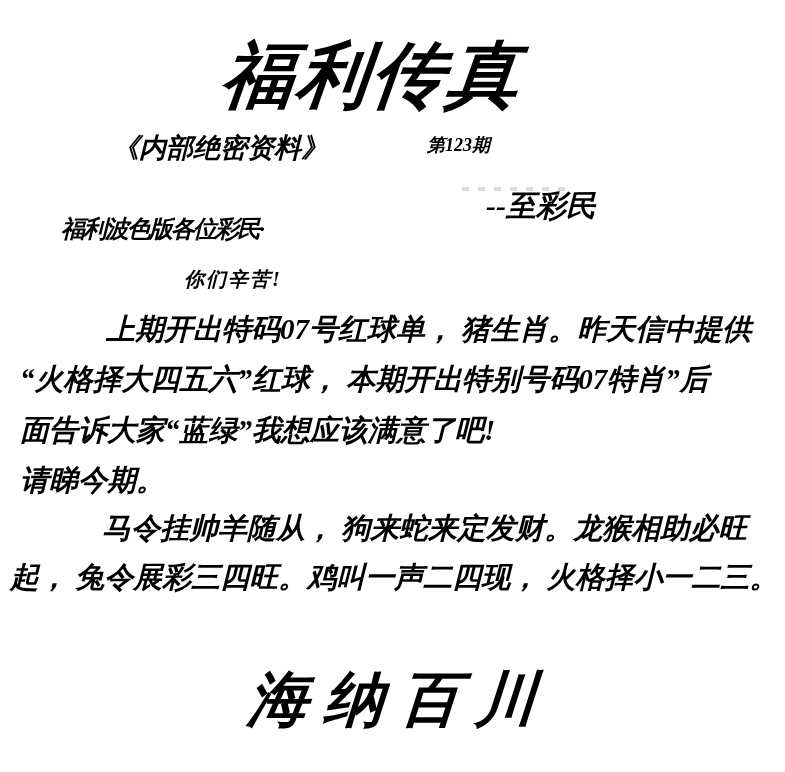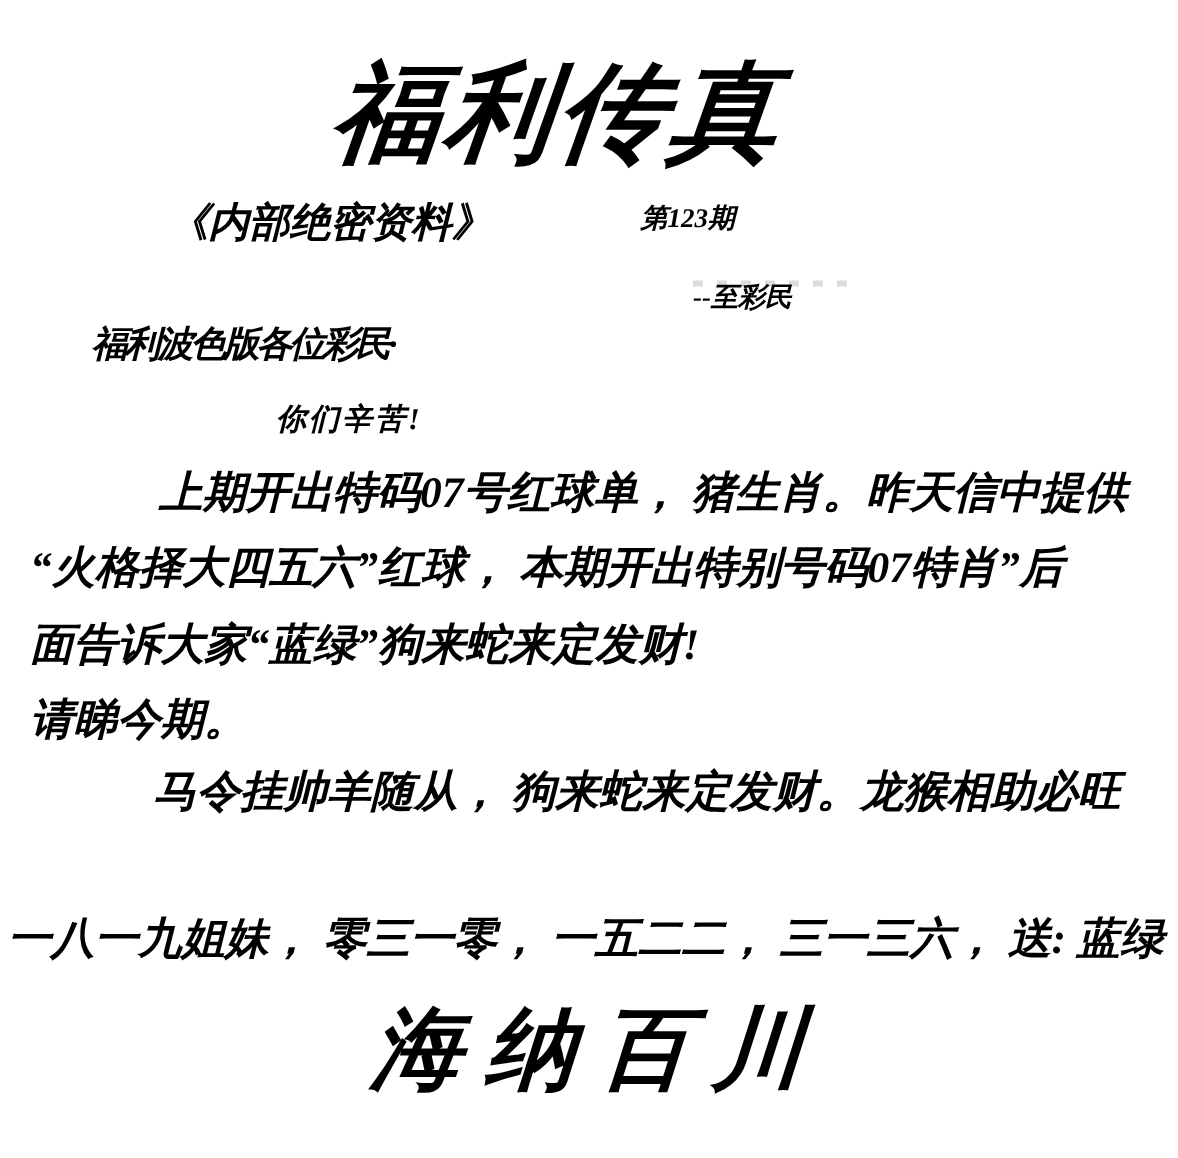--- a/index.html
+++ b/index.html
@@ -27,21 +27,21 @@
   }
   .meta-source { left: 112px; top: 130px; font-size: 27px; letter-spacing: 0px; }
   .meta-issue  { left: 427px; top: 133px; font-size: 18px; }
   .smudge {
     position: absolute;
     left: 462px; top: 187px;
     width: 104px; height: 4px;
     background: repeating-linear-gradient(90deg, #c9c9c9 0 7px, transparent 7px 16px);
     opacity: 0.65;
   }
-  .meta-dedication { left: 462px; top: 186px; font-size: 18px; text-align: right; }
+  .meta-dedication { left: 486px; top: 186px; font-size: 30px; text-align: right; }
   .meta-audience   { left: 61px;  top: 213px; font-size: 24px; letter-spacing: -2px; }
   .greeting { left: 184px; top: 266px; font-size: 20px; letter-spacing: 2px; }
   .bodyline { font-size: 29px; letter-spacing: 0px; line-height: 40px; }
   .l1 { left: 106px; top: 309px; }
   .l2 { left: 20px;  top: 359px; }
   .l3 { left: 20px;  top: 410px; }
   .l4 { left: 20px;  top: 460px; }
   .l5 { left: 102px; top: 508px; font-style: italic; }
   .l6 { left: 10px;  top: 557px; }
   .l7 { left: 5px;   top: 606px; }
@@ -68,24 +68,24 @@
   <div class="cal meta-dedication">--至彩民</div>
 
   <div class="cal meta-audience">福利波色版各位彩民·</div>
 
   <div class="cal greeting">你们辛苦!</div>
 
   <div class="cal bodyline l1">上期开出特码07号红球单， 猪生肖。昨天信中提供</div>
 
   <div class="cal bodyline l2">“火格择大四五六”红球， 本期开出特别号码07特肖”后</div>
 
-  <div class="cal bodyline l3">面告诉大家“蓝绿”狗来蛇来定发财!</div>
+  <div class="cal bodyline l3">面告诉大家“蓝绿”我想应该满意了吧!</div>
 
   <div class="cal bodyline l4">请睇今期。</div>
 
   <div class="cal bodyline l5">马令挂帅羊随从， 狗来蛇来定发财。龙猴相助必旺</div>
 
+  <div class="cal bodyline l6">起， 兔令展彩三四旺。鸡叫一声二四现， 火格择小一二三。</div>
 
-  <div class="cal bodyline l7">一八一九姐妹， 零三一零， 一五二二， 三一三六， 送: 蓝绿</div>
 
   <div class="cal slogan">海纳百川</div>
 
 </div>
 
 </body></html>

